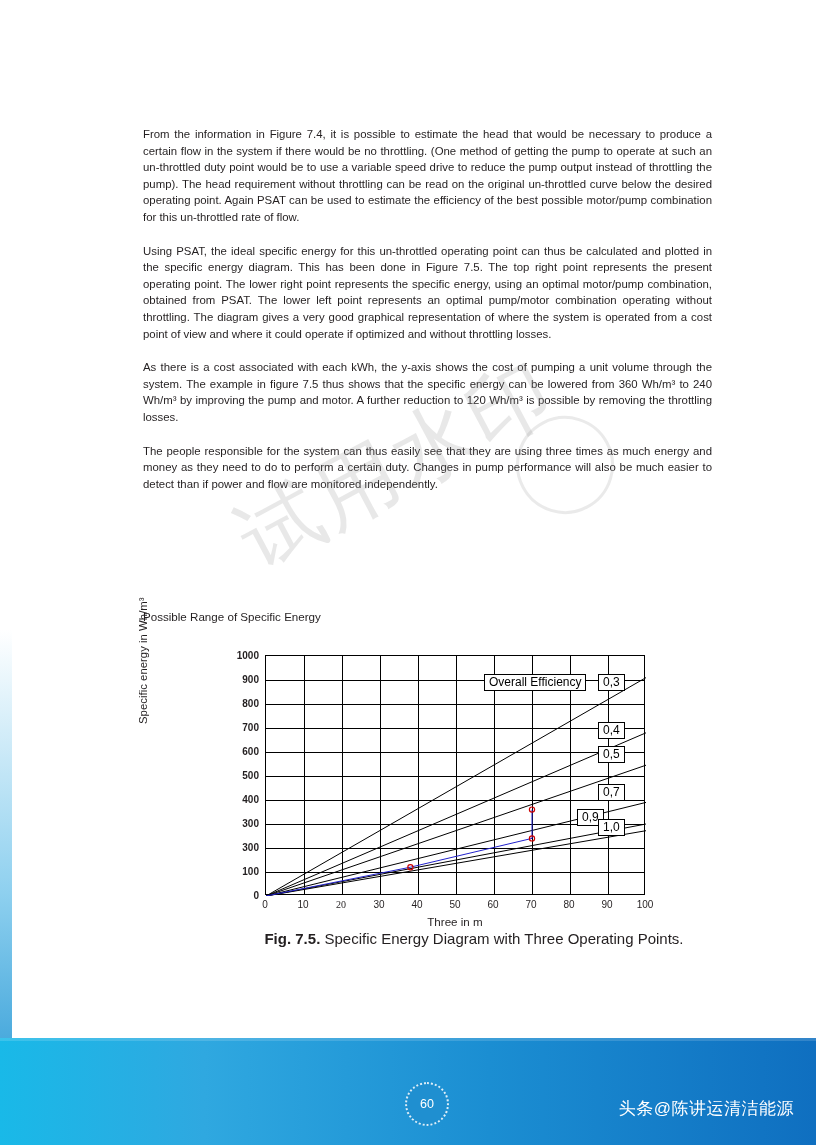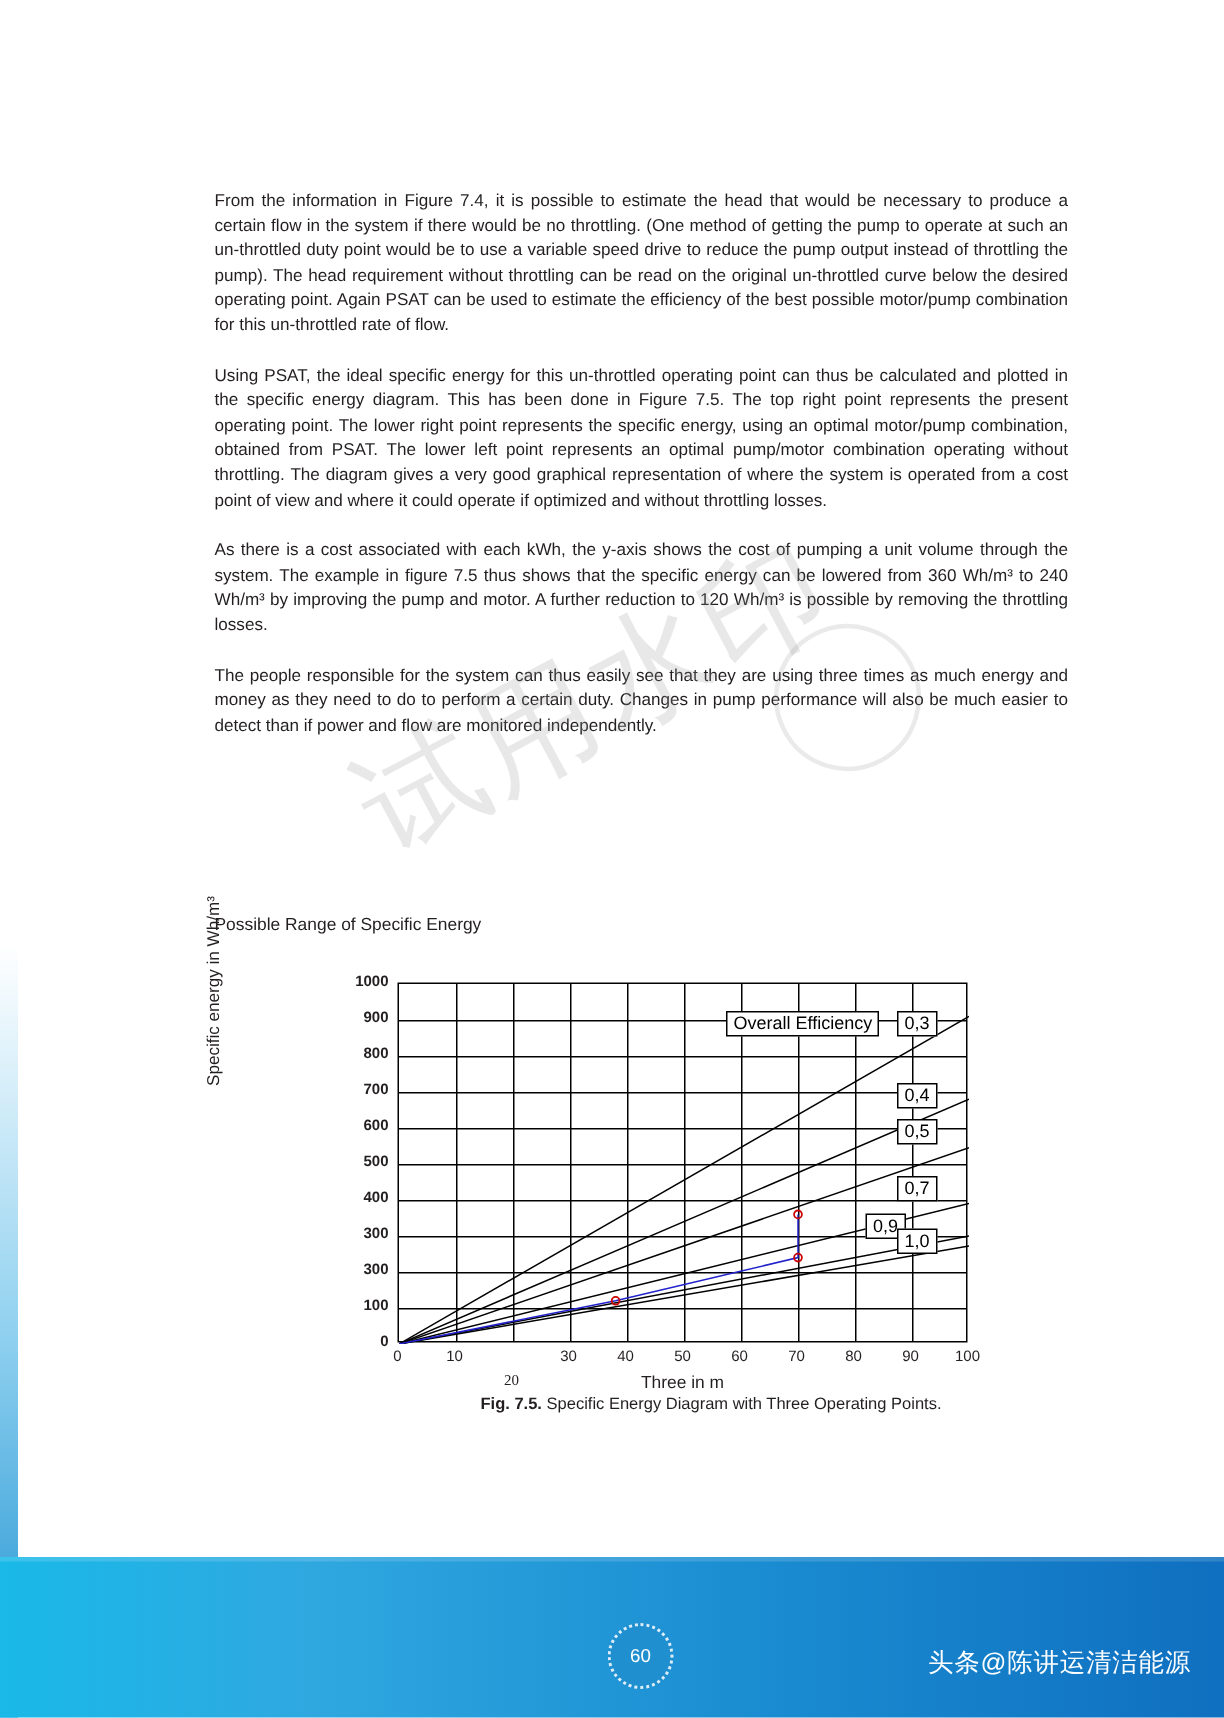--- a/index.html
+++ b/index.html
@@ -140,21 +140,21 @@
     padding: 2px 4px;
     white-space: nowrap;
     line-height: 11px;
   }
   .fig-caption {
     position: absolute;
     left: 96px;
     top: 320px;
     width: 470px;
     text-align: center;
-    font-size: 11px;
+    font-size: 15px;
     color: #231f20;
   }
   .fig-caption b { font-weight: bold; }
 
   
   .watermark {
     position: absolute;
     left: 225px;
     top: 410px;
     font-size: 82px;
@@ -299,21 +299,21 @@
 
       <div class="legend-box" style="left:455px; top:45px;">0,3</div>
       <div class="legend-box" style="left:455px; top:93px;">0,4</div>
       <div class="legend-box" style="left:455px; top:117px;">0,5</div>
       <div class="legend-box" style="left:455px; top:155px;">0,7</div>
       <div class="legend-box" style="left:434px; top:180px;">0,9</div>
       <div class="legend-box" style="left:455px; top:190px;">1,0</div>
 
       <div class="xtick" style="left:122px; top:270px;">0</div>
       <div class="xtick" style="left:160px; top:270px;">10</div>
-      <div class="xtick" style="left:198px; top:286px;font-family:Liberation Serif, serif;">20</div>
+      <div class="xtick" style="left:198px; top:270px;font-family:Liberation Serif, serif;">20</div>
       <div class="xtick" style="left:236px; top:270px;">30</div>
       <div class="xtick" style="left:274px; top:270px;">40</div>
       <div class="xtick" style="left:312px; top:270px;">50</div>
       <div class="xtick" style="left:350px; top:270px;">60</div>
       <div class="xtick" style="left:388px; top:270px;">70</div>
       <div class="xtick" style="left:426px; top:270px;">80</div>
       <div class="xtick" style="left:464px; top:270px;">90</div>
       <div class="xtick" style="left:502px; top:270px;">100</div>
 
       <div class="xlabel">Three in m</div>

